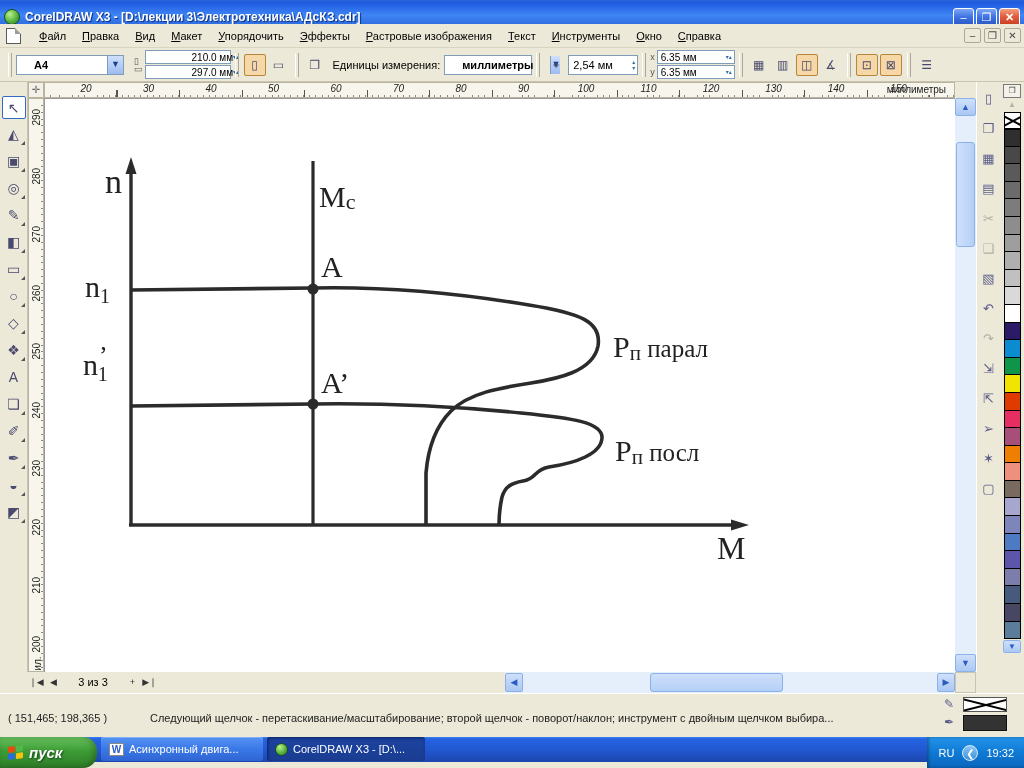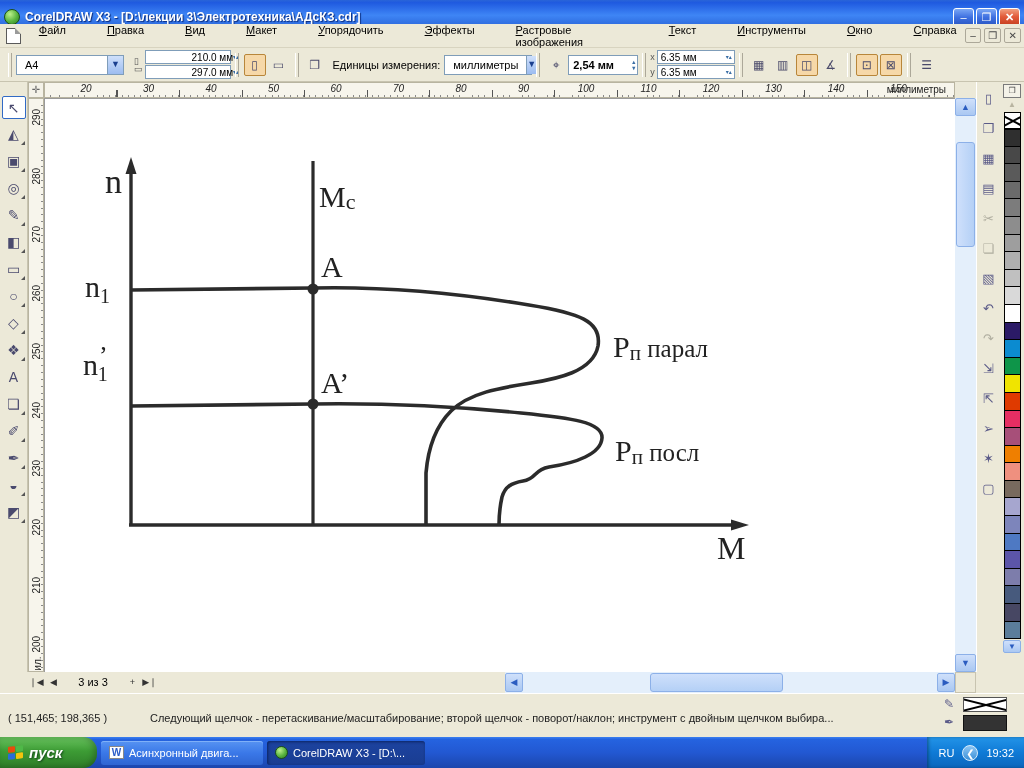--- a/index.html
+++ b/index.html
@@ -32,36 +32,36 @@
   .menu-item::first-letter { text-decoration:underline; }
   #menubar-spacer { flex:1 1 auto; }
   .docbtn { width:17px; height:15px; margin-right:3px; text-align:center; line-height:13px; font-size:10px;
     color:#4a4a4a; background:#ece9d8; border:1px solid #aca899; border-radius:2px; }
 
   
   #propbar { position:absolute; left:0; top:48px; width:1024px; height:34px; background:#ece9d8;
     border-bottom:1px solid #c8c4b0; display:flex; align-items:center; padding-left:4px; }
   .grip { width:4px; height:24px; border-left:1px solid #fff; border-right:1px solid #aca899; margin:0 4px; }
   .combo { background:#fff; border:1px solid #7f9db9; height:20px; display:flex; align-items:center; }
-  .combo .val { padding:0 8px; flex:1 1 auto; white-space:nowrap; }
+  .combo .val { padding:0 17px; flex:1 1 auto; white-space:nowrap;font-weight:bold; }
   .combo .arrow { width:16px; height:18px; background:linear-gradient(180deg,#cfe0fb,#9cbcf0); color:#1a3f8f;
     text-align:center; line-height:17px; font-size:9px; border-left:1px solid #7f9db9; }
   #paper-combo { width:108px; margin-right:8px; }
   .mini-icons { display:flex; flex-direction:column; justify-content:center; font-size:9px; color:#555; line-height:8px; margin:0 2px; }
   .field-stack { display:flex; flex-direction:column; gap:1px; }
   .pfield { background:#fff; border:1px solid #7f9db9; width:86px; height:14px; font-size:10px;
     display:flex; align-items:center; }
   .pfield .val { flex:1 1 auto; padding-left:3px; white-space:nowrap;margin-left:43px; }
   .spin { font-size:6px; color:#3a6ea5; line-height:6px; padding-right:2px; text-align:center; }
   .tbtn { width:22px; height:22px; margin:0 1px; text-align:center; line-height:20px; font-size:12px; color:#4a4a6a;
     border:1px solid transparent; border-radius:2px; }
   .tbtn.pressed { background:#f6d8a8; border:1px solid #b8863a; }
   .plabel { margin:0 4px 0 6px; white-space:nowrap; }
   #units-combo { width:88px; }
-  .nfield { background:#fff; border:1px solid #7f9db9; width:70px; height:20px; display:flex; align-items:center;font-weight:bold; }
+  .nfield { background:#fff; border:1px solid #7f9db9; width:70px; height:20px; display:flex; align-items:center; }
   .nfield .val { flex:1 1 auto; padding-left:4px; }
   .dupfield { background:#fff; border:1px solid #7f9db9; width:78px; height:14px; font-size:10px;
     display:flex; align-items:center; }
   .dupfield .val { flex:1 1 auto; padding-left:3px; }
   .duprow { display:flex; align-items:center; gap:2px; }
   .dupico { font-size:9px; color:#555; }
 
   
   #ruler-corner { position:absolute; left:28px; top:82px; width:16px; height:16px; background:#f4f2e8;
     border:1px solid #b8b4a0; color:#666; font-size:10px; line-height:14px; text-align:center; }
@@ -145,22 +145,22 @@
   #status-coords { position:absolute; left:8px; top:18px; color:#222; }
   #status-hint { position:absolute; left:150px; top:18px; color:#222; white-space:nowrap; }
   .fillrow-icon { position:absolute; font-size:12px; color:#5a5a88; }
   #fill-swatch { position:absolute; left:963px; top:3px; width:44px; height:15px; background:#fff; border:1px solid #555;
     overflow:hidden; }
   #fill-swatch:before, #fill-swatch:after { content:""; position:absolute; left:-6px; top:6px; width:56px; height:1.6px; background:#000; }
   #fill-swatch:before { transform:rotate(14deg); } #fill-swatch:after { transform:rotate(-14deg); }
   #outline-swatch { position:absolute; left:963px; top:21px; width:44px; height:16px; background:#333; border:1px solid #111; }
 
   
-  #taskbar { position:absolute; left:0; top:737px; width:1024px; height:31px;
-    background:linear-gradient(180deg,#3a80f0 0%,#2563e0 8%,#2258d2 50%,#1c46ad 100%); display:flex; align-items:center; }
+  #taskbar { position:absolute; left:0; top:737px; width:1024px; height:25px;
+    background:linear-gradient(180deg,#3a80f0 0%,#2563e0 8%,#2258d2 50%,#1c46ad 100%); display:flex; }
   #startbtn { width:97px; height:31px; border-radius:0 14px 14px 0;
     background:linear-gradient(180deg,#69c45f 0%,#3d9c35 45%,#2e7d28 100%);
     display:flex; align-items:center; padding-left:8px; color:#fff; font-weight:bold; font-style:italic;
     font-size:15px; text-shadow:1px 1px 2px #14431a; box-shadow:inset -3px 0 6px rgba(0,0,0,.25); }
   #winflag { width:16px; height:14px; display:grid; grid-template-columns:7px 7px; grid-template-rows:6px 6px;
     gap:1px; margin-right:5px; transform:skewY(-6deg); }
   #winflag i { border-radius:1px; }
   #winflag i:nth-child(1){background:#e84b0c;} #winflag i:nth-child(2){background:#4fb848;}
   #winflag i:nth-child(3){background:#2a6cd8;} #winflag i:nth-child(4){background:#f2c40e;}
   .task { height:24px; margin-left:4px; border-radius:3px; color:#fff; display:flex; align-items:center;
@@ -185,21 +185,21 @@
   <div id="titlebar">
     <div id="app-icon"></div>
     <div id="title-text">CorelDRAW X3 - [D:\лекции 3\Электротехника\АДсКЗ.cdr]</div>
     <div class="winbtn">–</div>
     <div class="winbtn">❐</div>
     <div class="winbtn close">✕</div>
   </div>
 
   <div id="menubar">
     <div id="doc-icon"></div>
-    <div id="menu-items" style="display:flex;gap:25px;">
+    <div id="menu-items" style="display:flex;">
         <div class="menu-item">Файл</div>
         <div class="menu-item">Правка</div>
         <div class="menu-item">Вид</div>
         <div class="menu-item">Макет</div>
         <div class="menu-item">Упорядочить</div>
         <div class="menu-item">Эффекты</div>
         <div class="menu-item">Растровые изображения</div>
         <div class="menu-item">Текст</div>
         <div class="menu-item">Инструменты</div>
         <div class="menu-item">Окно</div>

